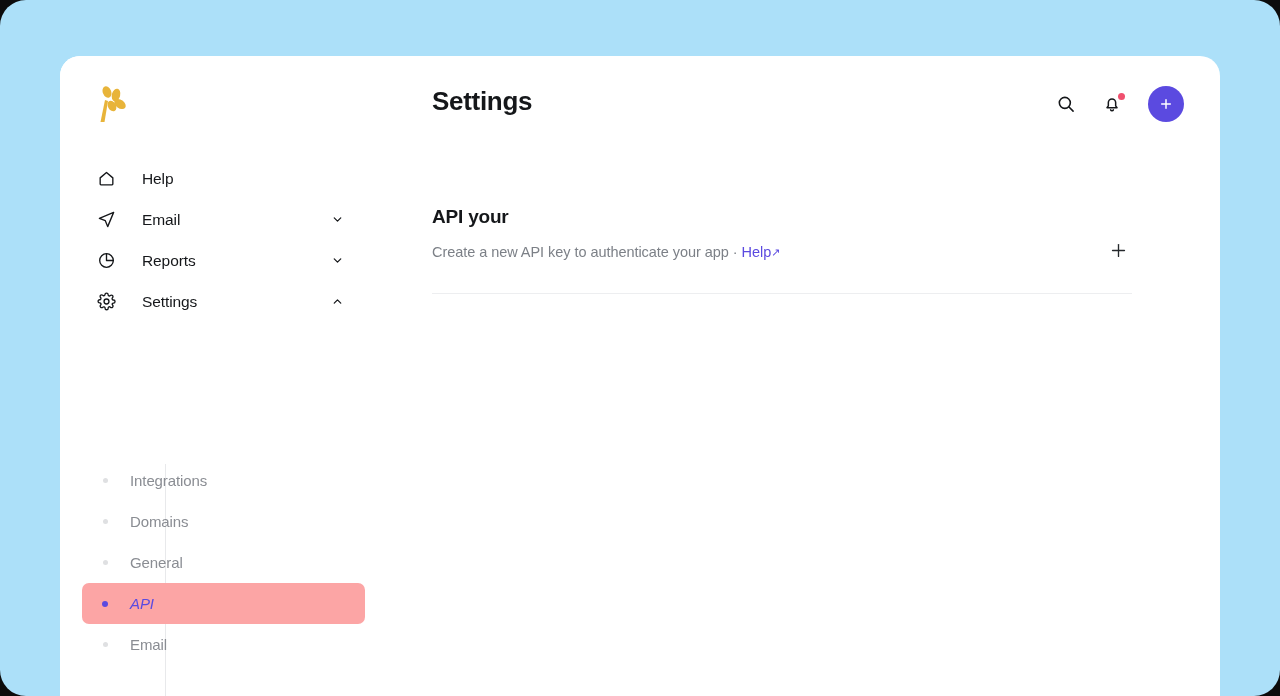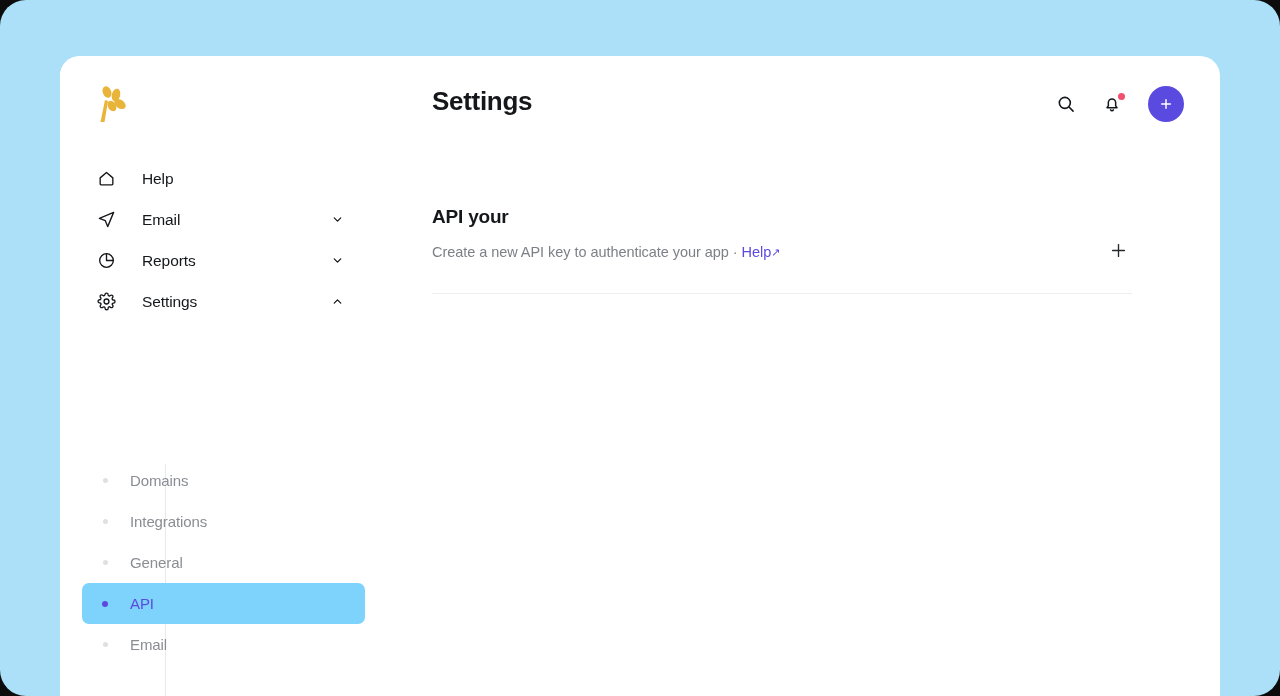--- a/index.html
+++ b/index.html
@@ -99,21 +99,21 @@
     width: 5px; height: 5px;
     border-radius: 50%;
     background: #dfe0e2;
   }
   .sub-label {
     font-size: 15px;
     color: #8a8d93;
     letter-spacing: -0.1px;
     white-space: nowrap;
   }
-  .sub-item.active { background: #7dd3fc; }
+  .sub-item.active { background: #fca5a5; font-style: italic; }
   .sub-item.active .sub-dot { background: #5b4ae0; width: 6px; height: 6px; left: 20px; }
   .sub-item.active .sub-label { color: #5b4ae0; }
 
   
   #main { position: absolute; left: 312px; top: 0; right: 0; height: 100%; }
 
   #topbar {
     position: absolute; left: 0; top: 0;
     width: 100%; height: 104px;
   }
@@ -273,25 +273,25 @@
           </span>
         </div>
 
       </div>
 
       <div id="nav-sub">
         <div id="sub-rail"></div>
 
         <div class="sub-item">
           <span class="sub-dot"></span>
+          <span class="sub-label">Integrations</span>
+        </div>
+        <div class="sub-item">
+          <span class="sub-dot"></span>
           <span class="sub-label">Domains</span>
-        </div>
-        <div class="sub-item">
-          <span class="sub-dot"></span>
-          <span class="sub-label">Integrations</span>
         </div>
         <div class="sub-item">
           <span class="sub-dot"></span>
           <span class="sub-label">General</span>
         </div>
         <div class="sub-item active">
           <span class="sub-dot"></span>
           <span class="sub-label">API</span>
         </div>
         <div class="sub-item">

